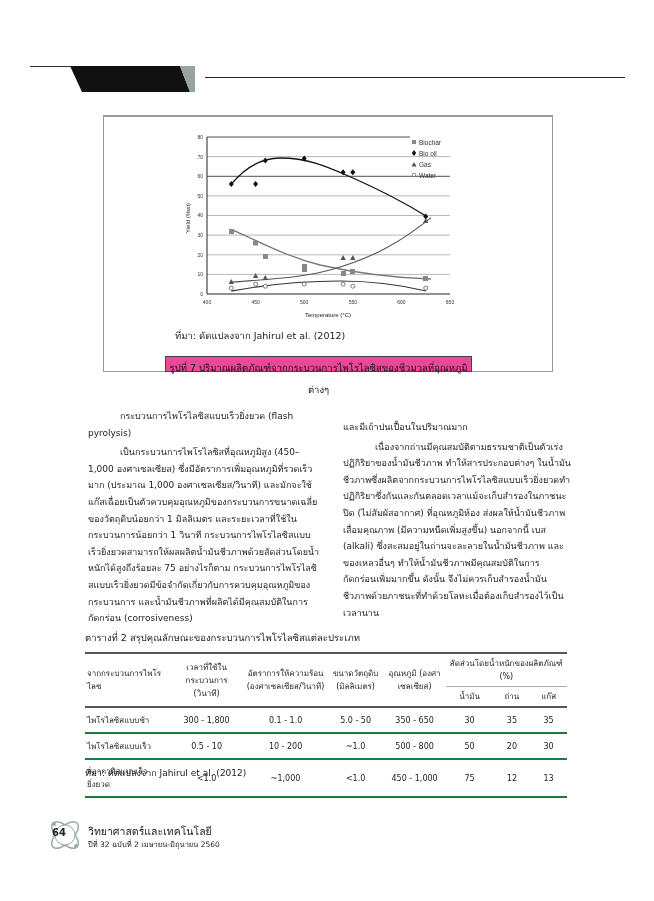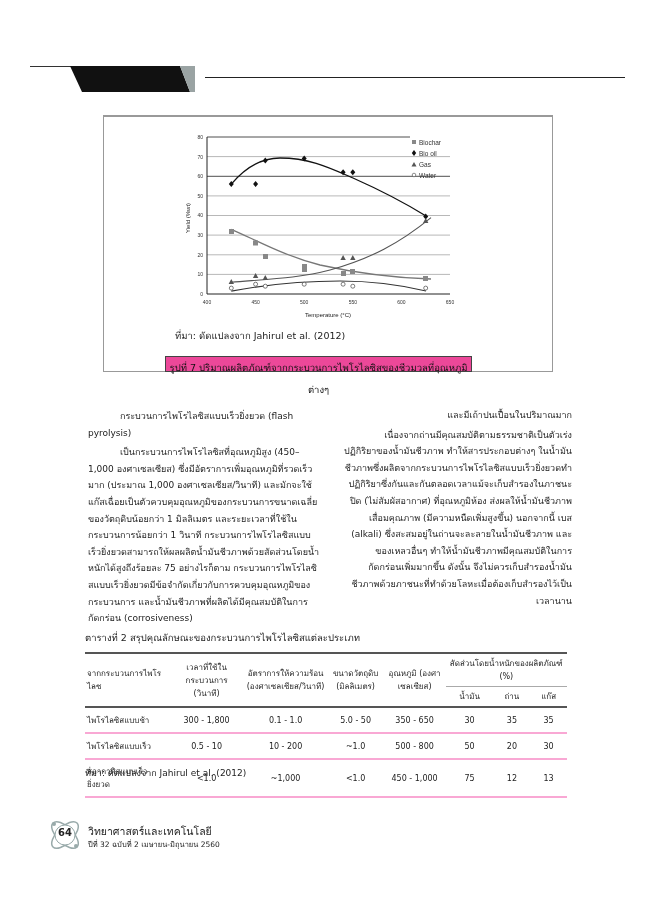--- a/index.html
+++ b/index.html
@@ -11,37 +11,37 @@
   .hdr-tab{left:70px;top:66px;width:130px;height:26px;}
   .hdr-label{left:90px;top:66px;width:100px;height:28px;line-height:26px;color:#fff;font-size:13px;text-align:center;margin-top:39px;}
   
   .fig-box{left:103px;top:115px;width:450px;height:257px;border:1px solid #999;border-top:2px solid #999;box-sizing:border-box;}
   .fig-src{left:175px;top:328px;font-size:9.5px;color:#222;}
   .fig-cap{left:165px;top:356px;width:307px;height:16px;border:1px solid #444;background:#ec4899;box-sizing:border-box;font-size:9.5px;line-height:22px;text-align:center;color:#111;}
   
   .col{font-size:9px;line-height:16.6px;color:#222;}
   .col p{margin:3px;}
   .col-left{left:85px;top:405px;width:240px;}
-  .col-right{left:340px;top:404px;width:235px;text-align:right;}
+  .col-right{left:340px;top:416px;width:235px;}
   .indent{text-indent:32px;}
   .subhead{text-indent:32px;}
   
   .tbl-title{left:85px;top:630px;font-size:9.5px;color:#222;}
   table.t{position:absolute;left:85px;top:652px;width:482px;border-collapse:collapse;font-size:8px;color:#222;}
   table.t th{font-weight:normal;padding:3px 2px;line-height:13px;}
   table.t thead tr.h1 th{border-top:2px solid #555;}
   table.t thead tr.h2 th{border-bottom:2px solid #555;}
-  table.t td{padding:5px 2px;border-bottom:2px solid #f9a8d4;text-align:center;height:14px;}
+  table.t td{padding:5px 2px;border-bottom:2px solid #15803d;text-align:center;height:14px;}
   table.t td.first{text-align:left;}
   .tbl-src{left:85px;top:766px;font-size:9px;color:#222;}
   
   .foot-logo{left:45px;top:815px;width:40px;height:40px;}
   .foot-title{left:88px;top:823px;font-size:10.5px;color:#222;}
   .foot-sub{left:88px;top:838px;font-size:7.5px;color:#222;}
-  .pagenum{left:52px;top:827px;width:26px;text-align:center;font-size:10px;font-weight:bold;color:#222;}
+  .pagenum{left:52px;top:827px;width:26px;font-size:10px;font-weight:bold;color:#222;}
 </style>
 </head>
 <body>
 
 <div class="abs hdr-line-left"></div>
 <svg class="abs hdr-tab" viewBox="0 0 130 26" width="130" height="26">
   <polygon points="0,0 110,0 120,26 12,26" fill="#111"></polygon>
   <polygon points="110,0 125,0 125,26 120,26" fill="#9aa3a3"></polygon>
 </svg>
 <div class="abs hdr-label">เกร็ดเทคโน</div>

